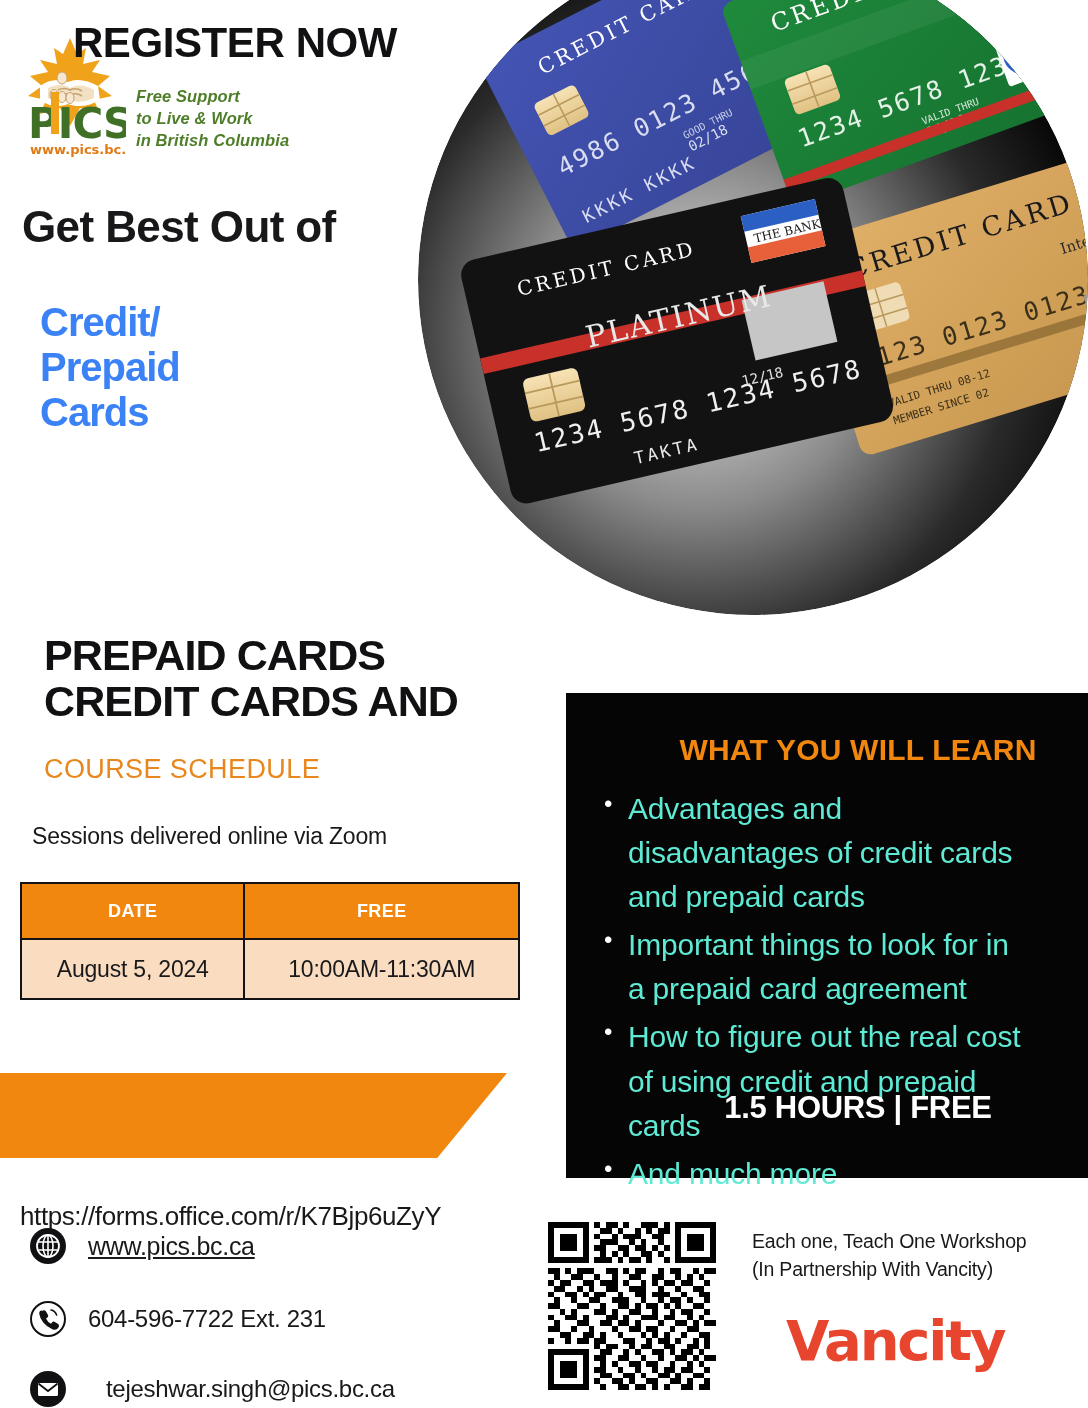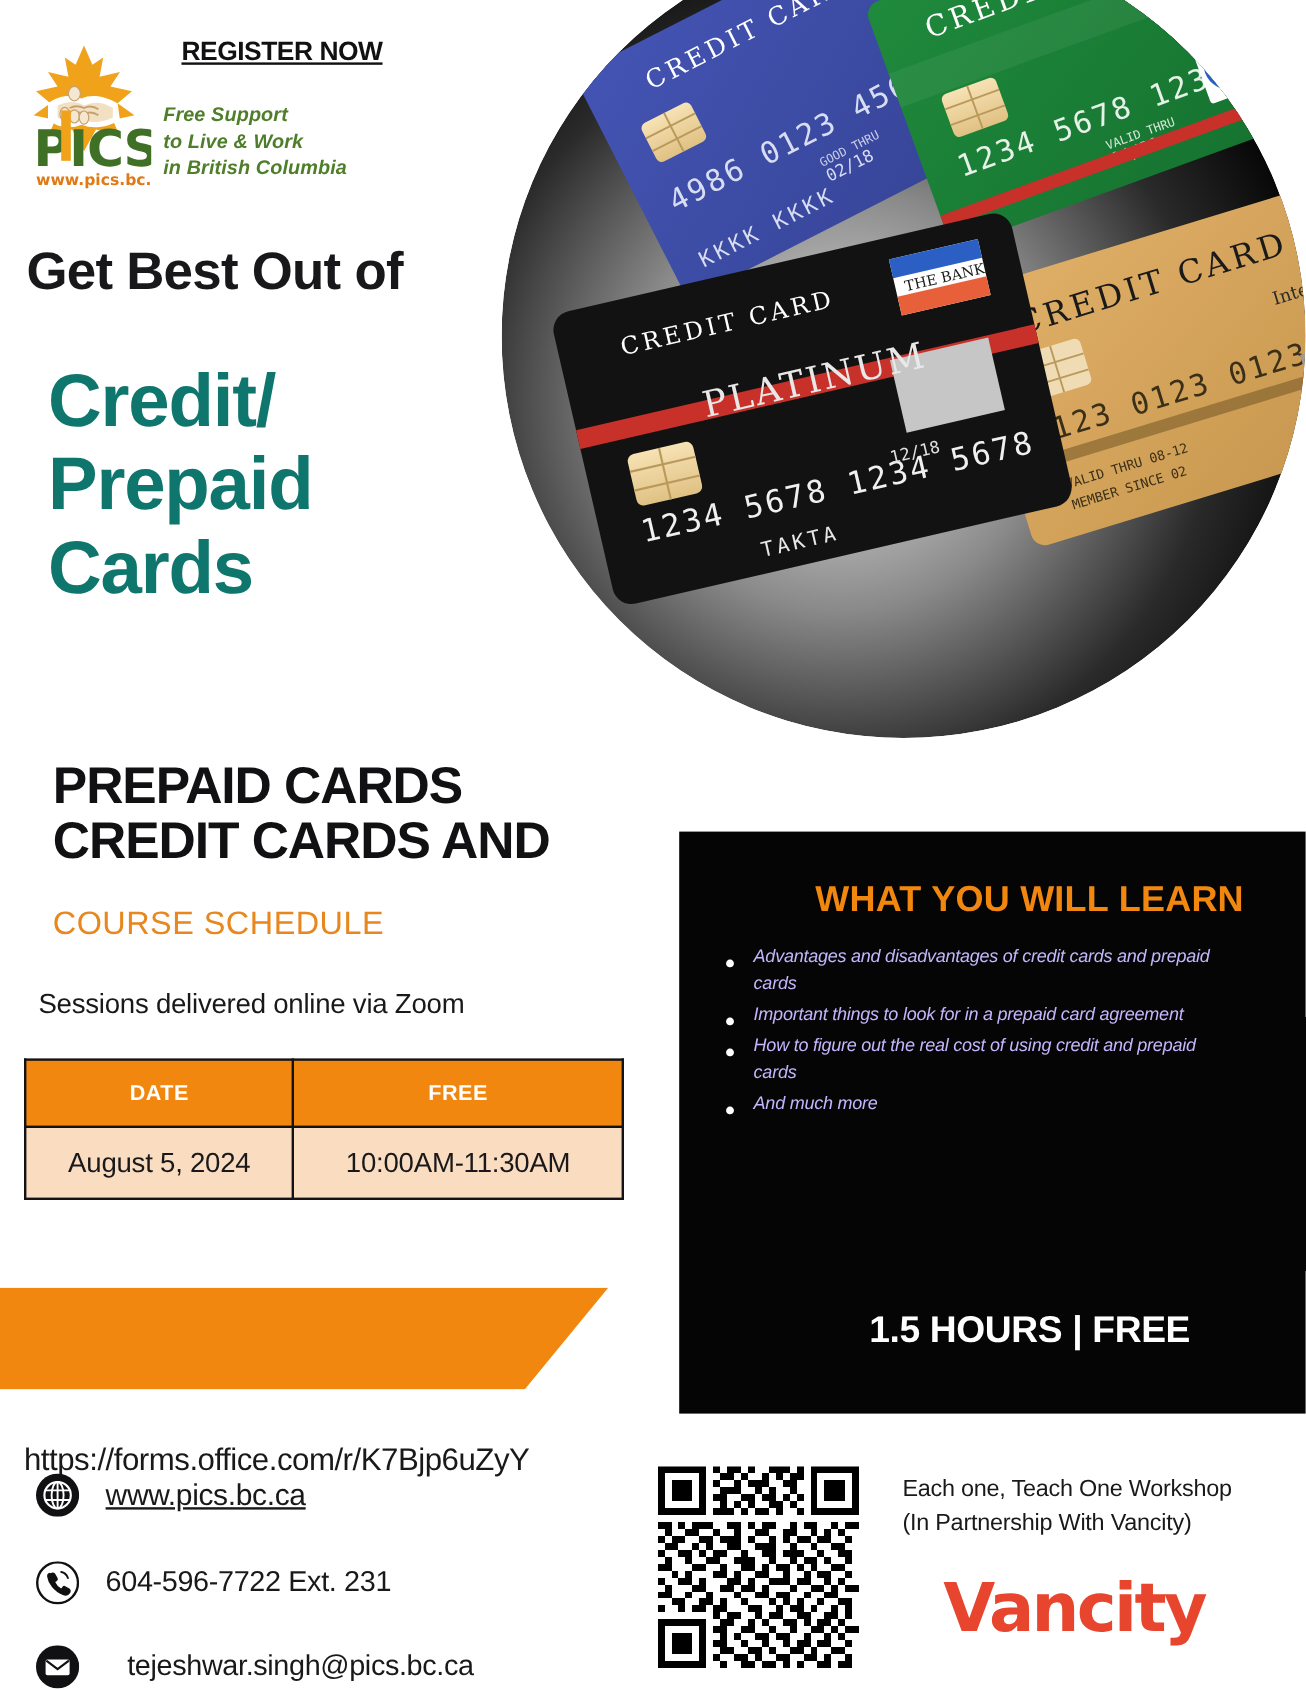--- a/index.html
+++ b/index.html
@@ -29,21 +29,21 @@
   #hero-circle svg { display:block; width:100%; height:100%; }
 
   
   #headline-black {
     position:absolute; left:22px; top:202px;
     font-size:44px; font-weight:bold; color:#18181a;
     letter-spacing:-.6px;
   }
   #headline-orange {
     position:absolute; left:40px; top:300px;
-    font-size:62px; font-weight:bold; color:#0f766e;
+    font-size:40px; font-weight:bold; color:#3b82f6;
     line-height:1.12; letter-spacing:-1px;
   }
 
   
   #course-title {
     position:absolute; left:44px; top:632px;
     font-size:43px; font-weight:bold; color:#111113;
     line-height:1.07; letter-spacing:-.9px;
   }
   #course-schedule-label {
@@ -82,22 +82,22 @@
     position:absolute; left:0; top:40px; width:100%;
     text-align:center; font-size:30px; font-weight:bold;
     color:#F2870F; letter-spacing:.2px;
   }
   #learn-list {
     position:absolute; left:36px; top:94px; width:430px;
     list-style:none;
   }
   #learn-list li {
     position:relative; padding-left:26px;
-    font-size:15px; color:#c4b5fd;
-    line-height:1.47; margin-bottom:4px; letter-spacing:-.2px;font-style:italic;
+    font-size:30px; color:#5eead4;
+    line-height:1.47; margin-bottom:4px; letter-spacing:-.2px;
   }
   #learn-list li::before {
     content:"\2022"; position:absolute; left:2px; top:-1px;
     font-size:24px; color:#ffffff;
   }
   #learn-duration {
     position:absolute; left:0; bottom:52px; width:100%;
     text-align:center; font-size:31px; font-weight:bold;
     color:#ffffff; letter-spacing:-.3px;
   }
@@ -105,21 +105,21 @@
   
   #register-banner {
     position:absolute; left:-10px; top:1073px;
     width:517px; height:85px;
     background:#F2870F;
     clip-path:polygon(0 0, 100% 0, 86.5% 100%, 0 100%);
   }
   #register-label {
     position:absolute; left:0; top:0; width:470px; height:85px;
     display:flex; align-items:center; justify-content:center;
-    font-size:22px; font-weight:bold; color:#111113; letter-spacing:-.4px;text-decoration:underline;
+    font-size:42px; font-weight:bold; color:#111113; letter-spacing:-.4px;
   }
 
   
   #form-url {
     position:absolute; left:20px; top:1180px;
     font-size:26px; color:#19191b; letter-spacing:-.4px;margin-top:21px;
   }
 
   
   .contact-row {

